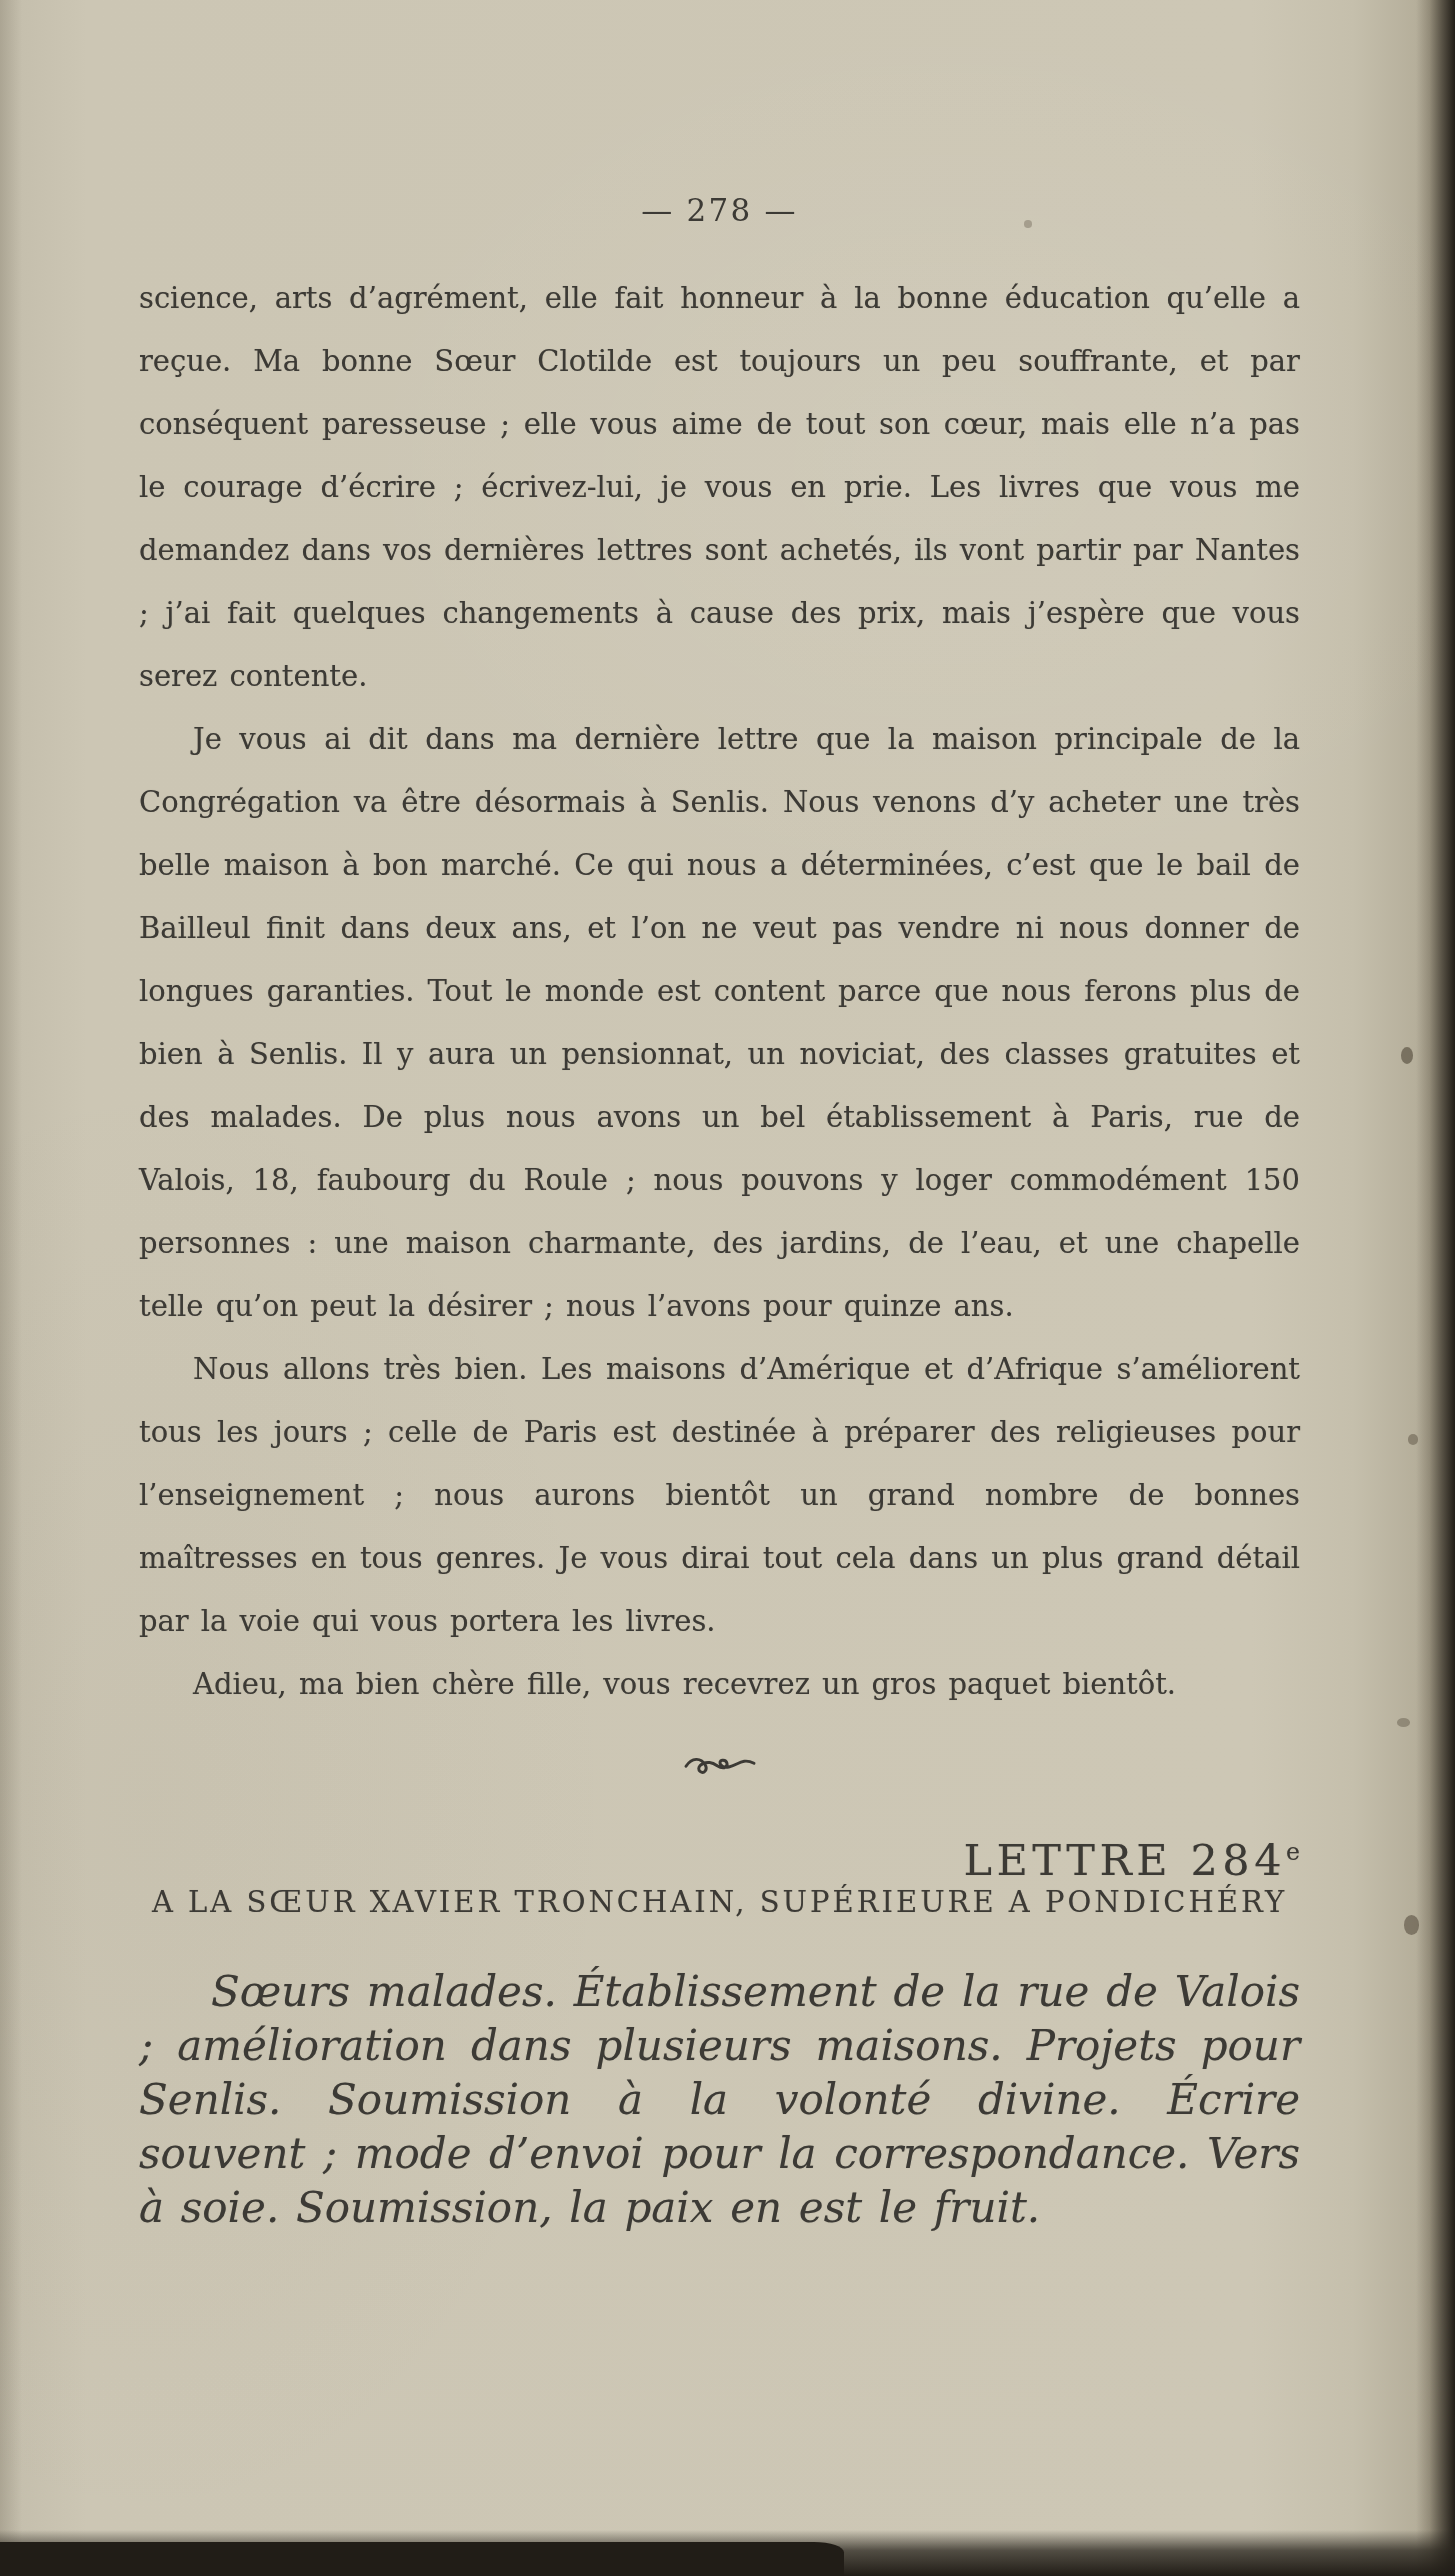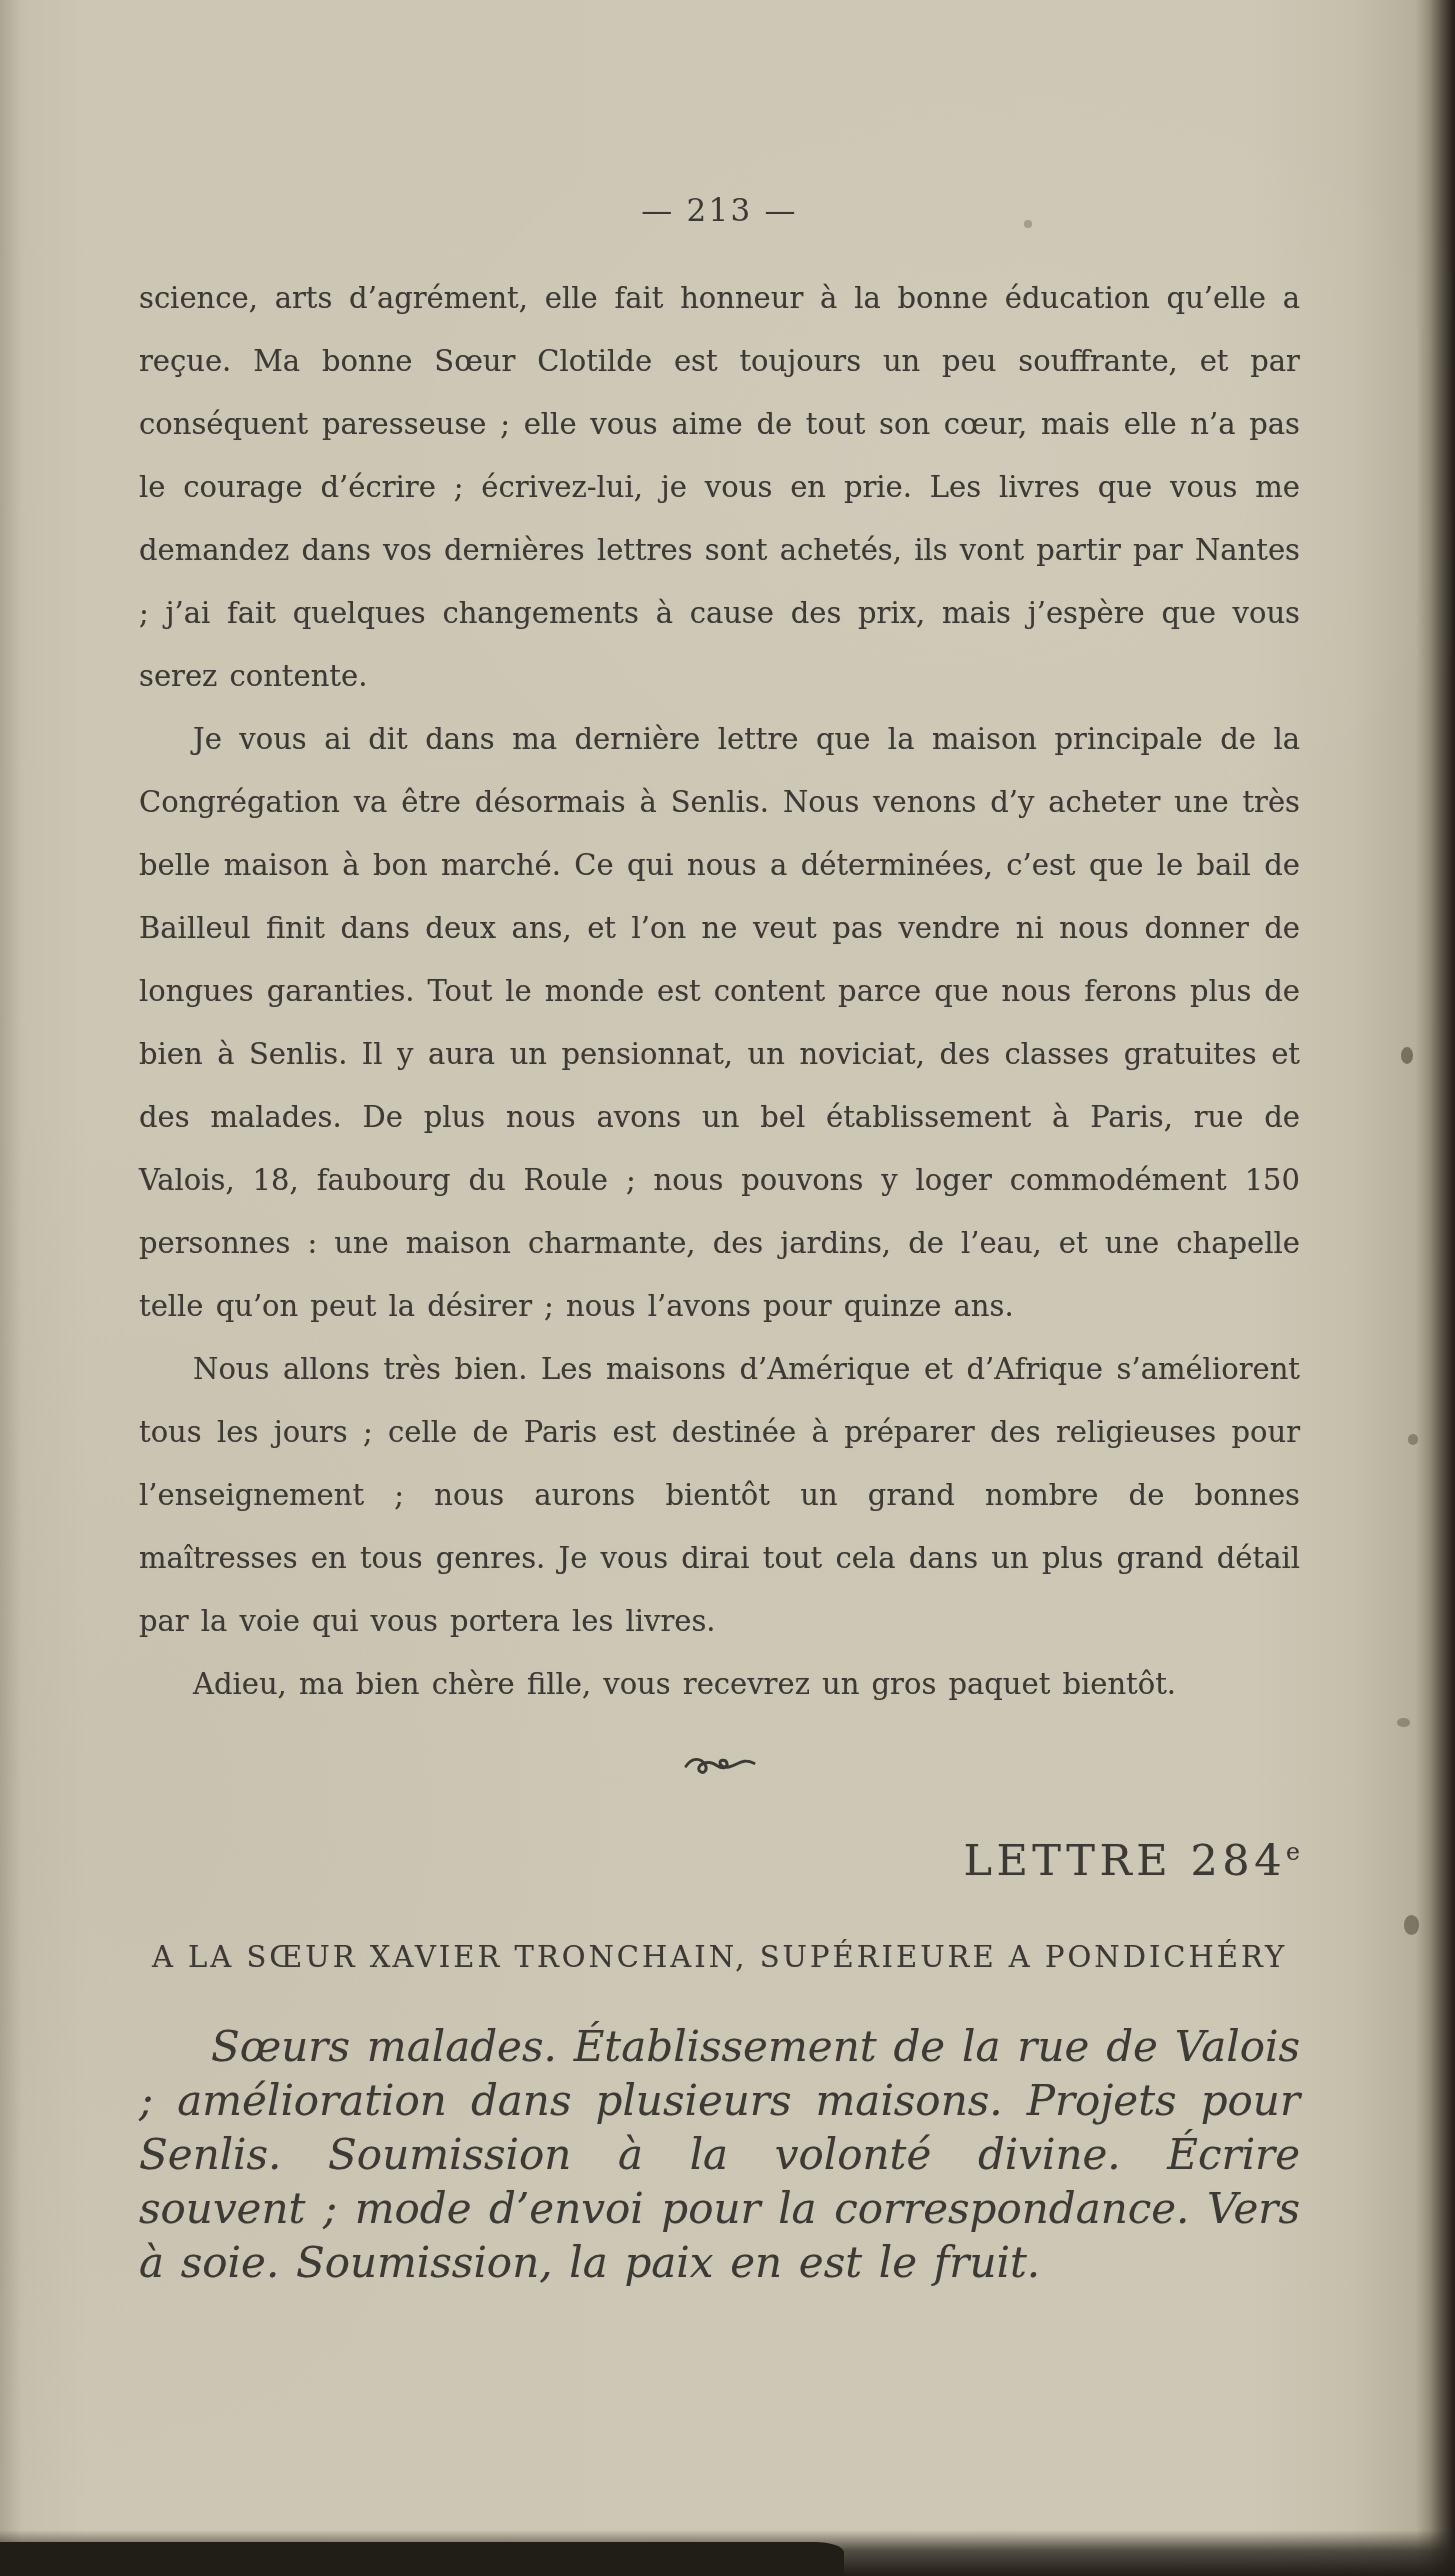--- a/index.html
+++ b/index.html
@@ -67,21 +67,20 @@
   .letter-heading sup {
     font-size: 0.55em;
     vertical-align: super;
     letter-spacing: 0;
   }
 
   .letter-recipient {
     text-align: center;
     font-size: 29px;
     letter-spacing: 3px;
-    margin-top: 55px;
     white-space: nowrap;
     color: var(--ink);
     text-shadow: 0 0 0.7px rgba(60,58,53,0.35);
   }
 
   .letter-summary {
     margin-top: 46px;
     font-style: italic;
     font-size: 42px;
     line-height: 54px;
@@ -138,21 +137,21 @@
   .speck.s2 { width: 10.5px; height: 10.5px; right: 37px; top: 1434px; background: rgba(70,60,46,0.4); }
   .speck.s3 { width: 13.5px; height: 9px; right: 45px; top: 1718px; background: rgba(70,60,46,0.35); }
   .speck.s4 { width: 15px; height: 19.5px; right: 36px; top: 1915px; background: rgba(70,60,46,0.5); }
   .speck.s5 { width: 7.5px; height: 7.5px; left: 1024px; top: 220px; background: rgba(70,60,46,0.3); }
 </style>
 </head>
 <body>
 
 <div class="content">
 
-  <div class="page-number">— 213 —</div>
+  <div class="page-number">— 278 —</div>
 
   <div class="letter-body">
     <p class="no-indent">science, arts d’agrément, elle fait honneur à la bonne éducation qu’elle a reçue. Ma bonne Sœur Clotilde est toujours un peu souffrante, et par conséquent paresseuse ; elle vous aime de tout son cœur, mais elle n’a pas le courage d’écrire ; écrivez-lui, je vous en prie. Les livres que vous me demandez dans vos dernières lettres sont achetés, ils vont partir par Nantes ; j’ai fait quelques changements à cause des prix, mais j’espère que vous serez contente.</p>
     <p>Je vous ai dit dans ma dernière lettre que la maison principale de la Congrégation va être désormais à Senlis. Nous venons d’y acheter une très belle maison à bon marché. Ce qui nous a déterminées, c’est que le bail de Bailleul finit dans deux ans, et l’on ne veut pas vendre ni nous donner de longues garanties. Tout le monde est content parce que nous ferons plus de bien à Senlis. Il y aura un pensionnat, un noviciat, des classes gratuites et des malades. De plus nous avons un bel établissement à Paris, rue de Valois, 18, faubourg du Roule ; nous pouvons y loger commodément 150 personnes : une maison charmante, des jardins, de l’eau, et une chapelle telle qu’on peut la désirer ; nous l’avons pour quinze ans.</p>
     <p>Nous allons très bien. Les maisons d’Amérique et d’Afrique s’améliorent tous les jours ; celle de Paris est destinée à préparer des religieuses pour l’enseignement ; nous aurons bientôt un grand nombre de bonnes maîtresses en tous genres. Je vous dirai tout cela dans un plus grand détail par la voie qui vous portera les livres.</p>
     <p>Adieu, ma bien chère fille, vous recevrez un gros paquet bientôt.</p>
   </div>
 
   <div class="ornament">
     <span>

